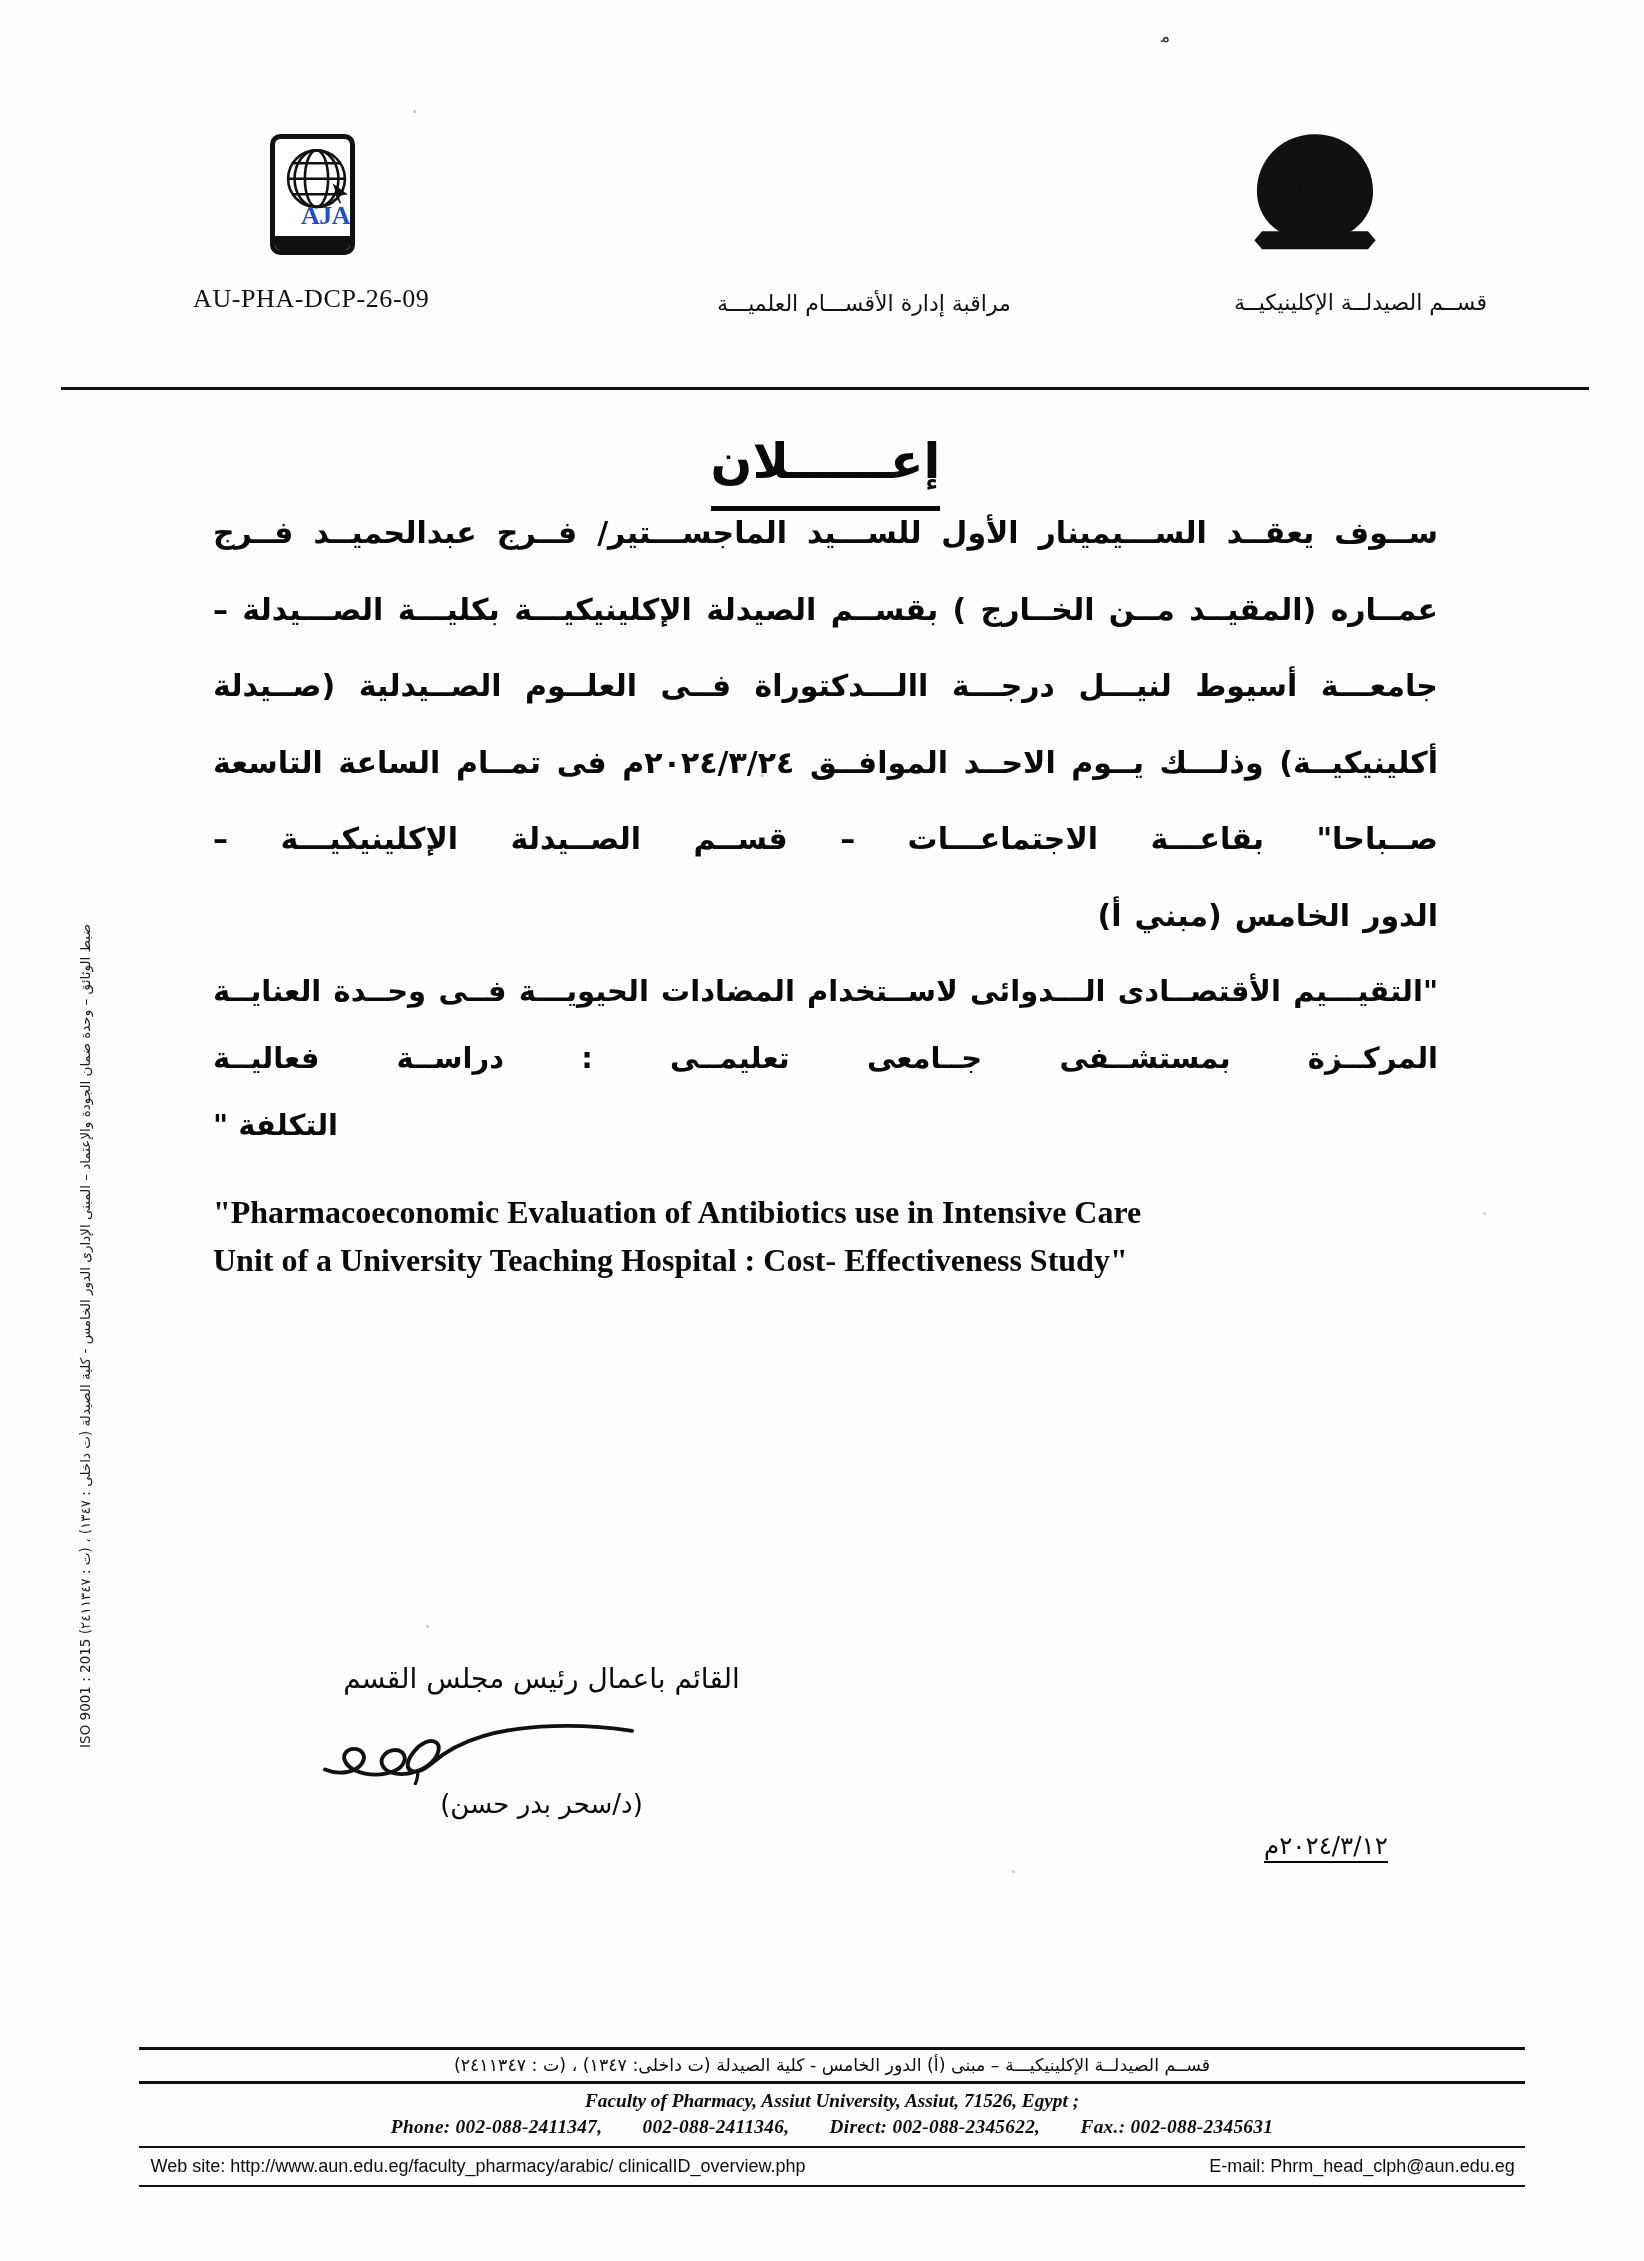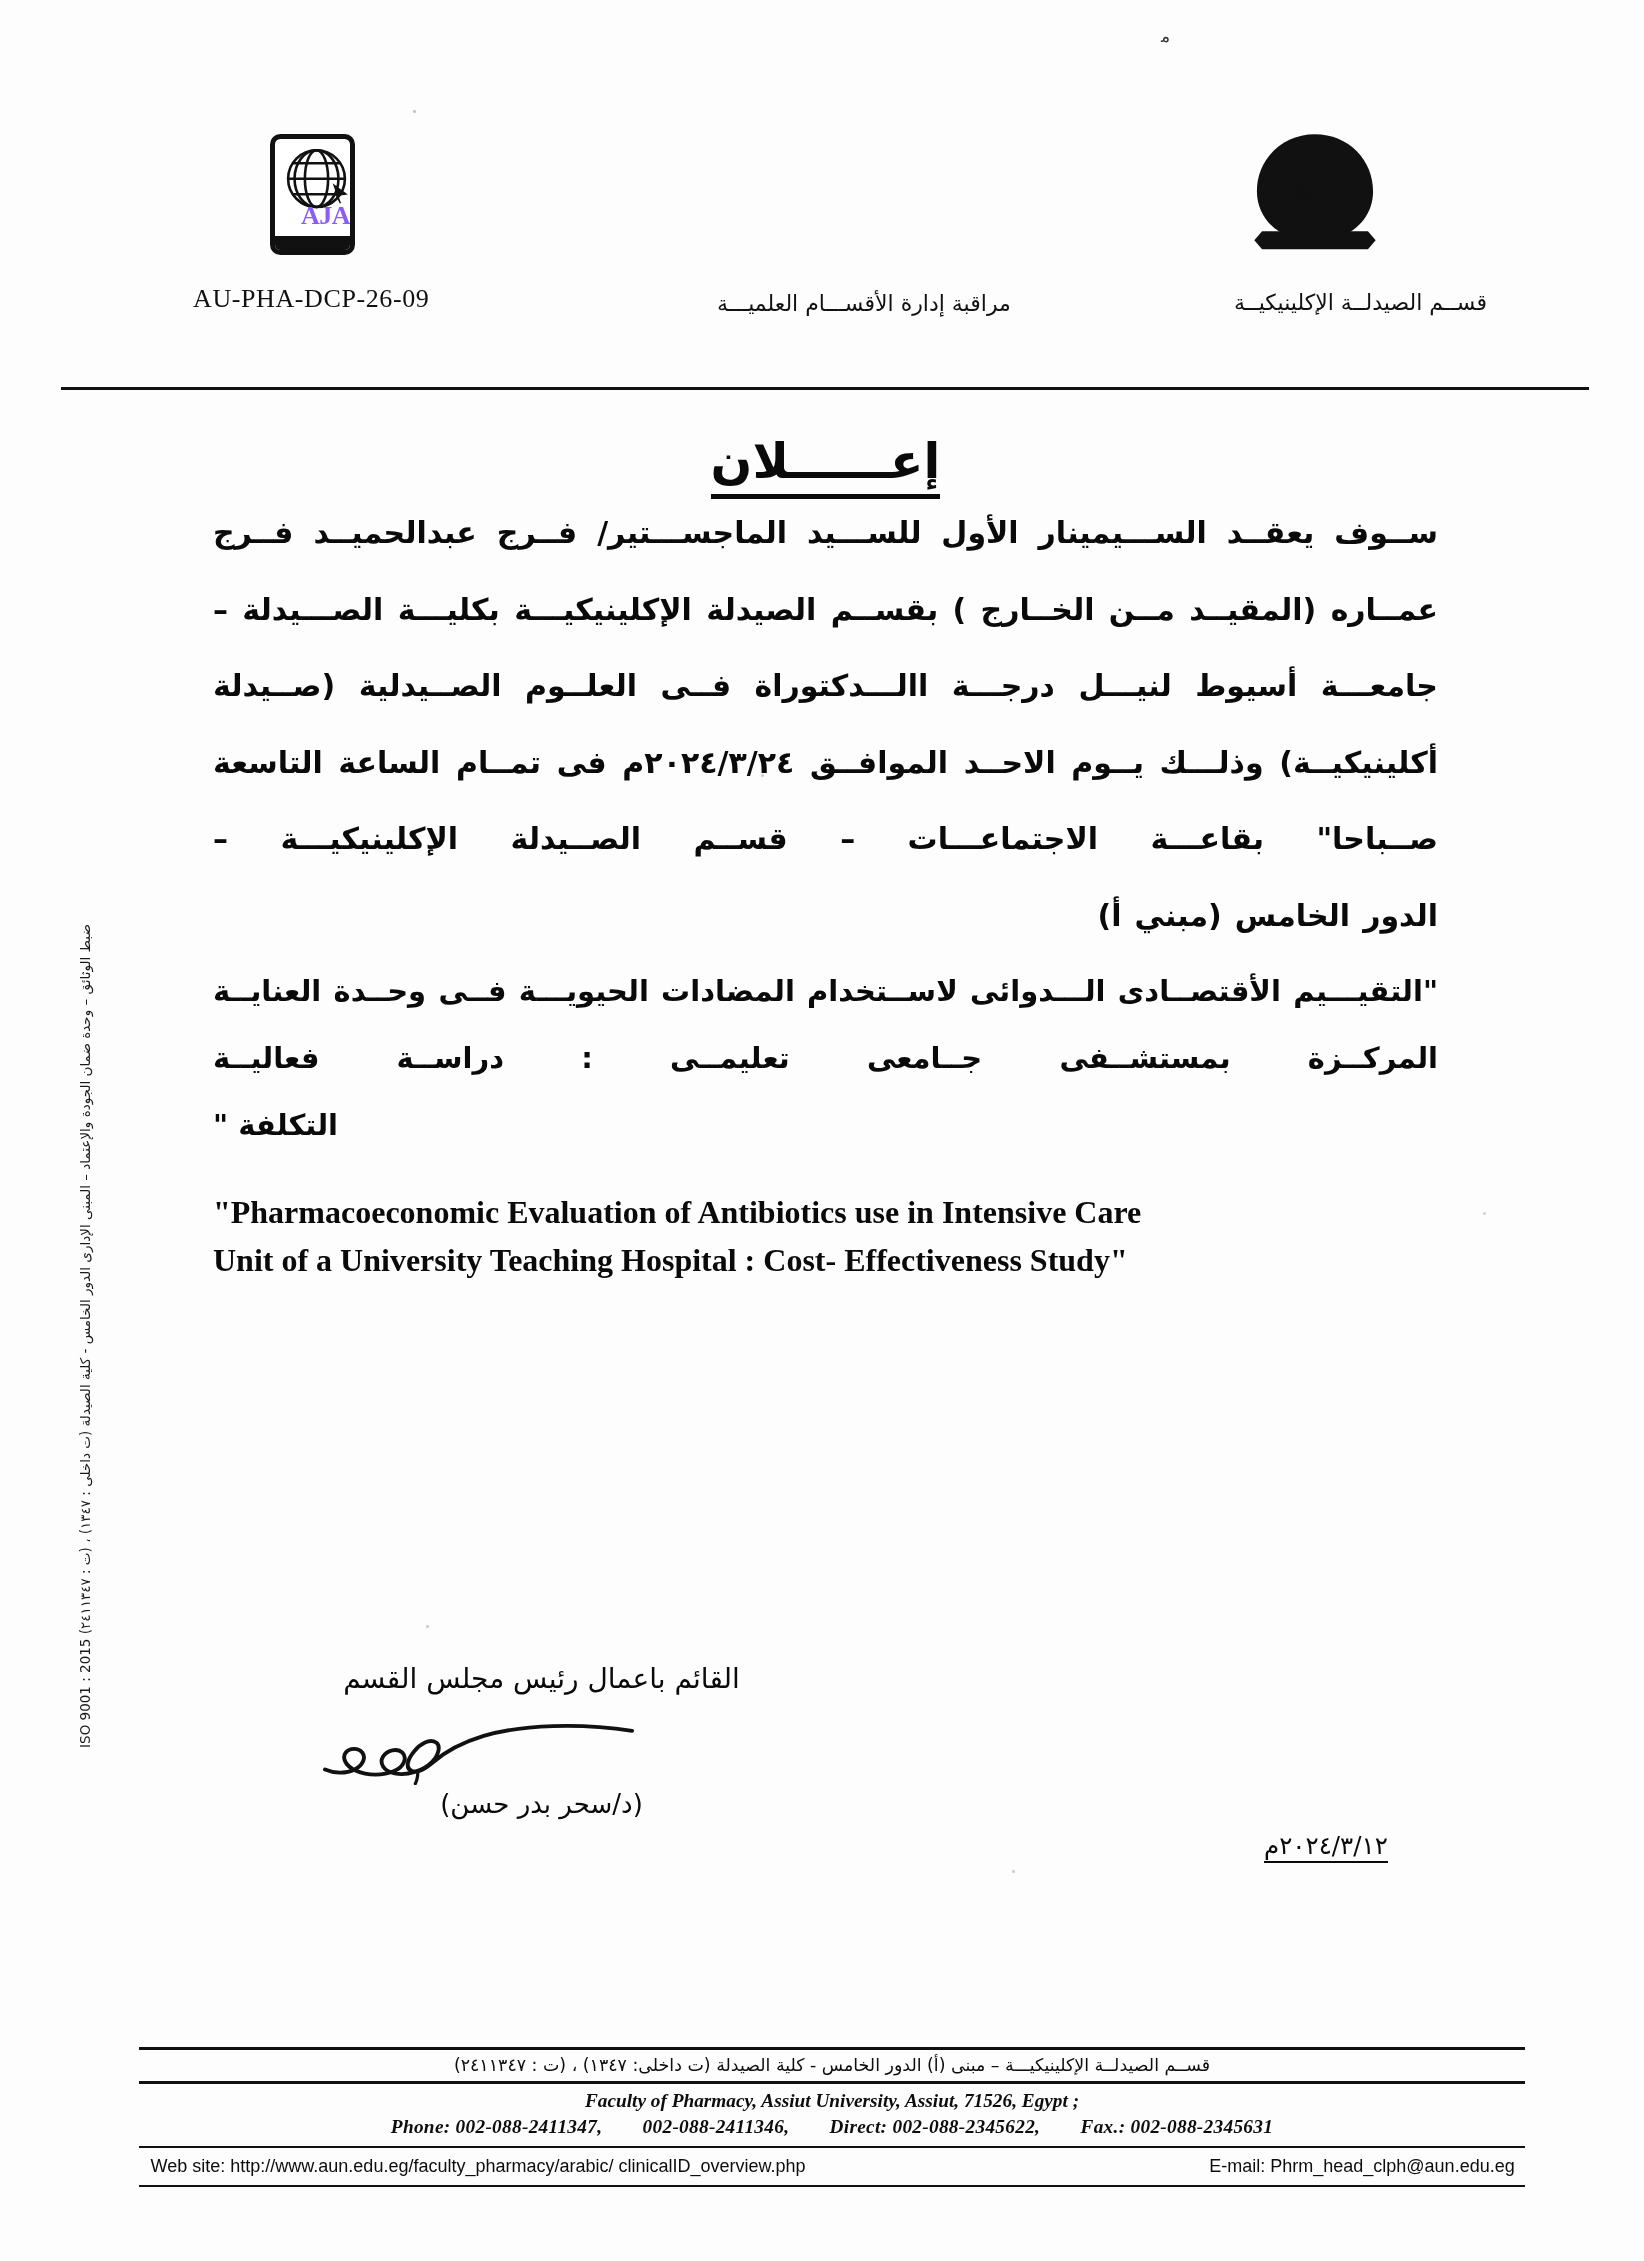--- a/index.html
+++ b/index.html
@@ -50,21 +50,21 @@
     position: absolute;
     left: 0;
     right: 0;
     bottom: 20.6px;
     text-align: center;
     font-family: "Liberation Serif", serif;
     font-size: 26px;
     font-weight: 700;
     letter-spacing: -0.6px;
     line-height: 1;
-    color: #8b5cf6;
+    color: #1d4ed8;
     padding-left: 26px;
   }
   .aja-bar {
     position: absolute;
     left: 0; right: 0;
     bottom: 0;
     height: 14px;
     background: #111;
   }
   .doc-code {
@@ -153,21 +153,21 @@
     font-family: "DejaVu Sans", sans-serif;
     font-size: 49px;
     font-weight: 700;
     letter-spacing: 3.9px;
     color: #0a0a0a;
     margin: 9px 0 3.9px 0;
     line-height: 1.1;
   }
   .ann-title span.u {
     border-bottom: 5.8px solid #0a0a0a;
-    padding-bottom: 4px;
+    padding-bottom: 16px;
   }
   .para {
     font-family: "DejaVu Sans", sans-serif;
     font-size: 30px;
     font-weight: 700;
     line-height: 2.55;
     color: #0a0a0a;
     text-align: justify;
     text-align-last: justify;
     margin: 6.4px 0 0 0;

